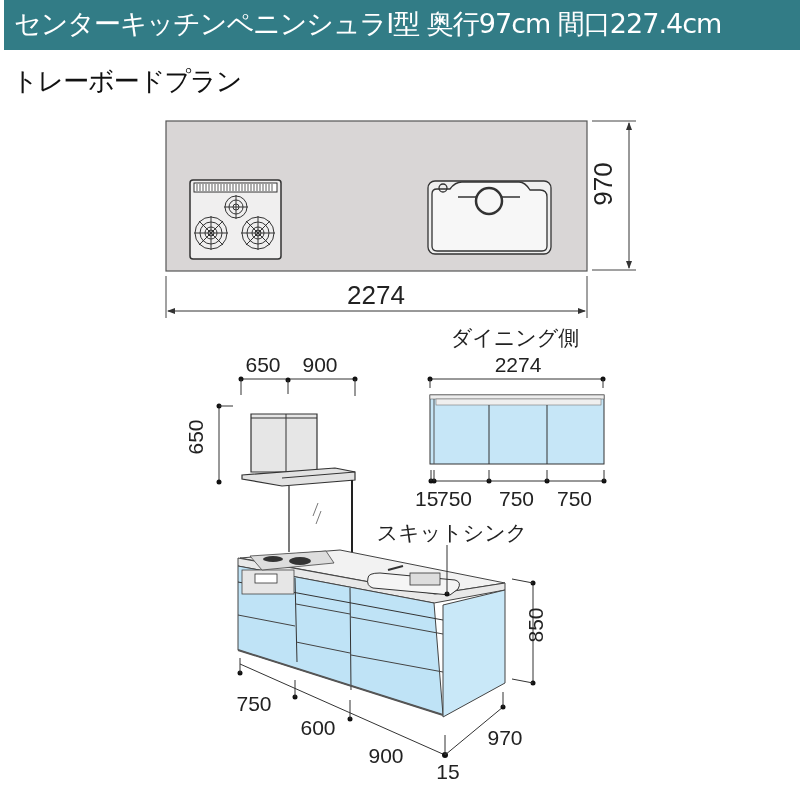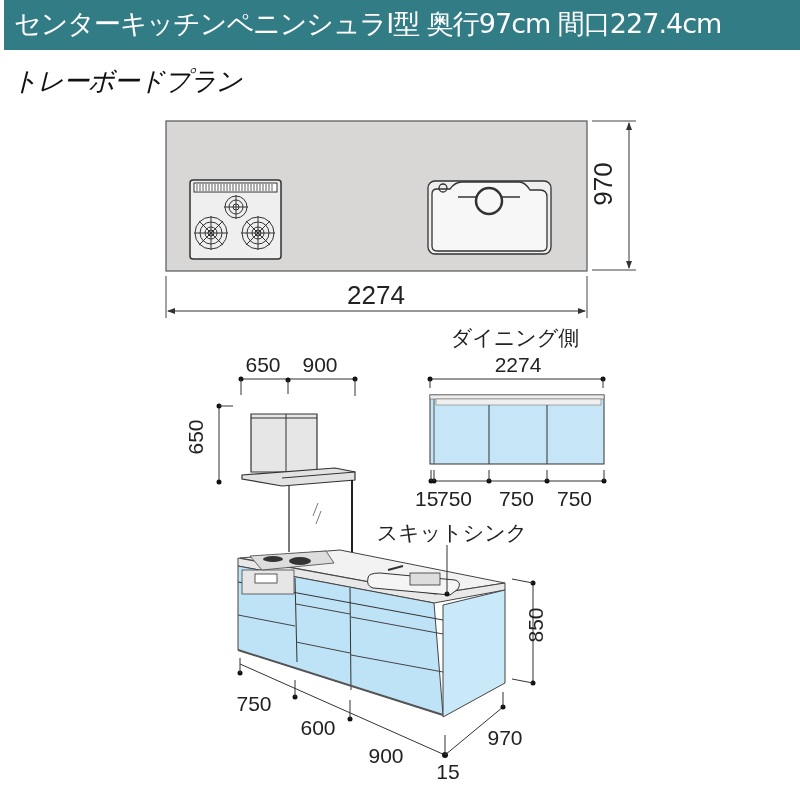--- a/index.html
+++ b/index.html
@@ -1,19 +1,19 @@
 <!DOCTYPE html>
 <html><head>
 <meta charset="utf-8">
 <style>
   html,body{margin:0;padding:0;background:#fff;}
   body{width:800px;height:800px;position:relative;overflow:hidden;font-family:"DejaVu Sans",sans-serif;}
   .header{position:absolute;left:4px;top:0;width:800px;height:50px;background:#327c86;padding-left:40px;}
   .header-title{position:absolute;left:10px;top:6px;color:#fff;font-size:27px;letter-spacing:-1px;white-space:nowrap;font-family:"DejaVu Sans",sans-serif;}
-  .subtitle{position:absolute;left:12px;top:64px;font-size:26px;color:#111;letter-spacing:-1px;font-family:"DejaVu Sans",sans-serif;font-style:italic;}
+  .subtitle{position:absolute;left:12px;top:64px;font-size:26px;color:#111;letter-spacing:-1px;font-family:"DejaVu Sans",sans-serif;}
   svg{position:absolute;left:0;top:0;}
   .dim{font-family:"Liberation Sans",sans-serif;fill:#222;}
 </style>
 </head>
 <body>
 
 <div class="header">
   <div class="header-title">センターキッチンペニンシュラI型 奥行97cm 間口227.4cm</div>
 </div>
 <div class="subtitle">トレーボードプラン</div>

